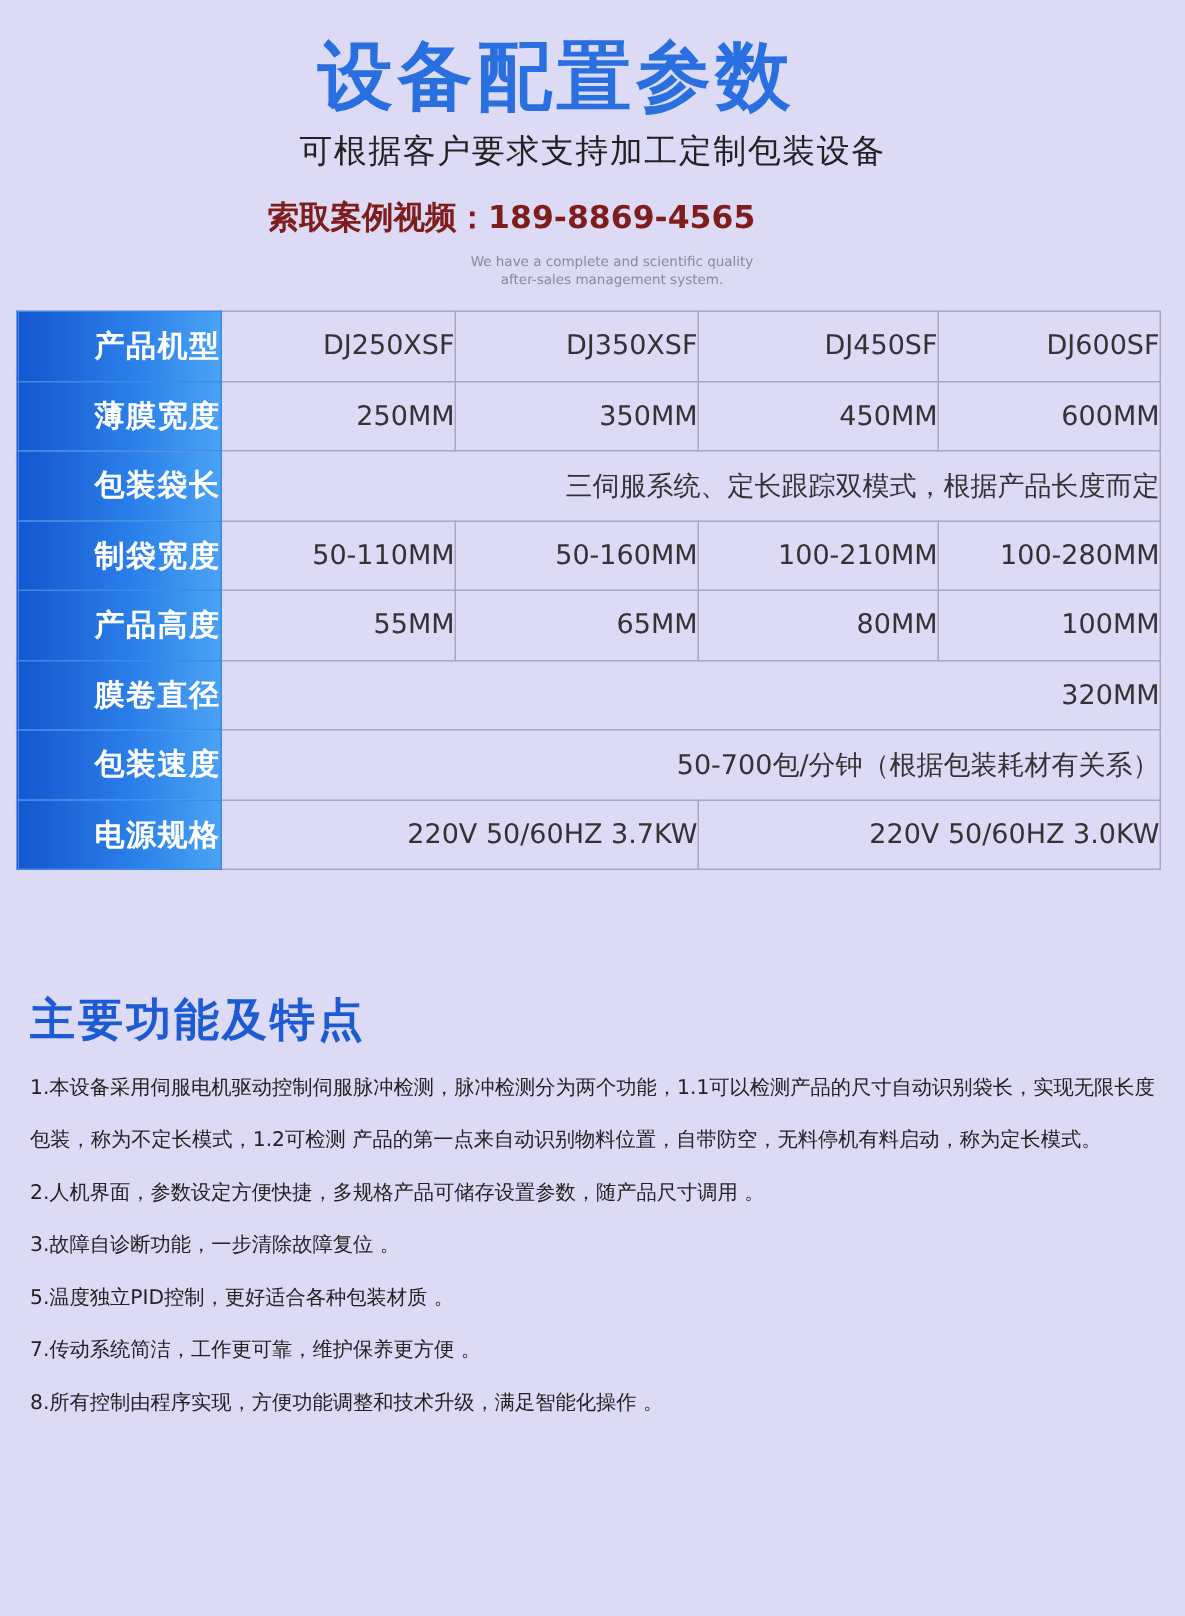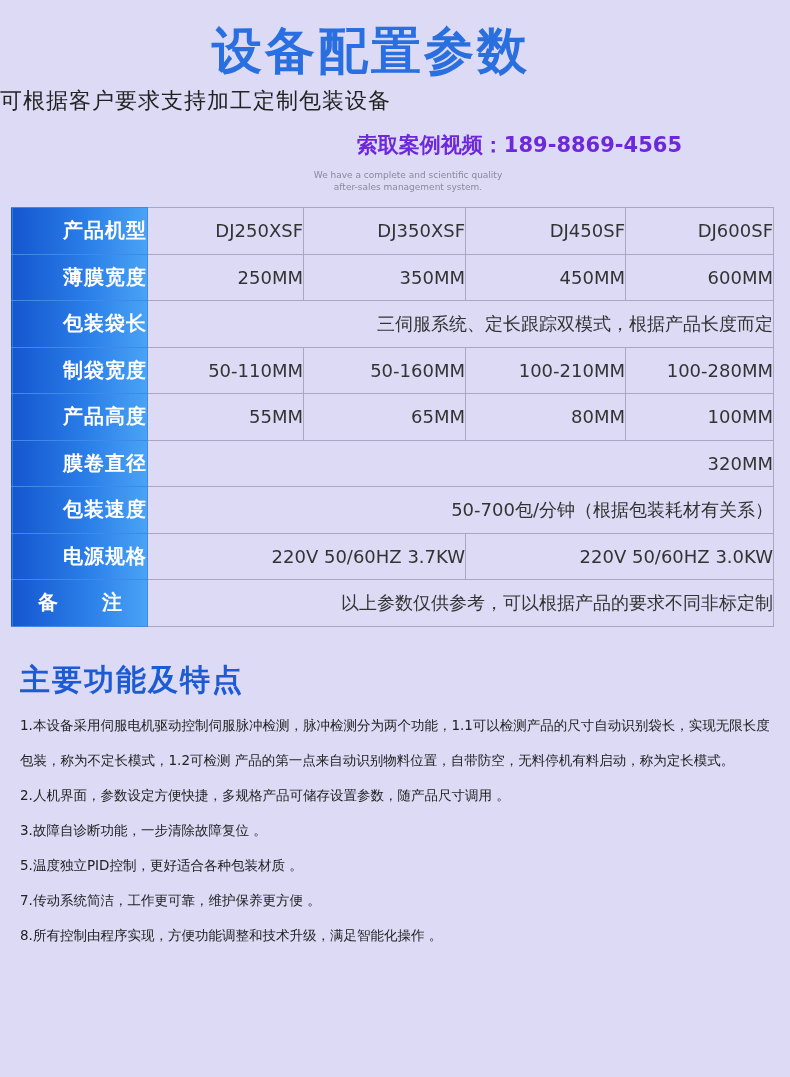--- a/index.html
+++ b/index.html
@@ -4,26 +4,26 @@
 <style>
   * { box-sizing: border-box; margin: 0; padding: 0; }
   html, body { width: 790px; height: 1077px; background: #dcdaf5; overflow: hidden; }
   body { font-family: "DejaVu Sans", "Liberation Sans", sans-serif; color: #333; position: relative; }
   .title {
     position: absolute; top: 18px; left: 0; width: 742px; text-align: center;
     font-size: 50px; font-weight: bold; letter-spacing: 3px;
     color: #2a6fe0;
   }
   .subtitle {
-    position: absolute; top: 86px; left: 0; width: 790px; text-align: left;
+    position: absolute; top: 86px; left: 0; width: 790px; text-align: center;
     font-size: 22px; color: #222; letter-spacing: 1px;
   }
   .contact {
-    position: absolute; top: 131px; left: 0; width: 682px; text-align: right;
-    font-size: 21px; font-weight: bold; color: #6d28d9;
+    position: absolute; top: 131px; left: 0; width: 682px; text-align: center;
+    font-size: 21px; font-weight: bold; color: #7f1d1d;
   }
   .tagline {
     position: absolute; top: 169px; left: 0; width: 790px; text-align: center;
     font-size: 9px; color: #8a8a9a; line-height: 12px; padding-left: 26px;
   }
   table.spec {
     position: absolute; top: 207px; left: 11px; width: 762px;
     border-collapse: collapse; table-layout: fixed;
   }
   table.spec td {
@@ -104,24 +104,20 @@
   </tr>
   <tr>
     <td class="label">包装速度</td>
     <td colspan="4">50-700包/分钟（根据包装耗材有关系）</td>
   </tr>
   <tr>
     <td class="label">电源规格</td>
     <td colspan="2">220V 50/60HZ 3.7KW</td>
     <td colspan="2">220V 50/60HZ 3.0KW</td>
   </tr>
-  <tr>
-    <td class="label spread"><span>备</span> <span>注</span></td>
-    <td colspan="4">以上参数仅供参考，可以根据产品的要求不同非标定制</td>
-  </tr>
 </tbody>
   </table>
 
 <div class="features-title">主要功能及特点</div>
 <ul class="features">
   <li>1.本设备采用伺服电机驱动控制伺服脉冲检测，脉冲检测分为两个功能，1.1可以检测产品的尺寸自动识别袋长，实现无限长度包装，称为不定长模式，1.2可检测 产品的第一点来自动识别物料位置，自带防空，无料停机有料启动，称为定长模式。</li>
   <li>2.人机界面，参数设定方便快捷，多规格产品可储存设置参数，随产品尺寸调用 。</li>
   <li>3.故障自诊断功能，一步清除故障复位 。</li>
   <li>5.温度独立PID控制，更好适合各种包装材质 。</li>
   <li>7.传动系统简洁，工作更可靠，维护保养更方便 。</li>

